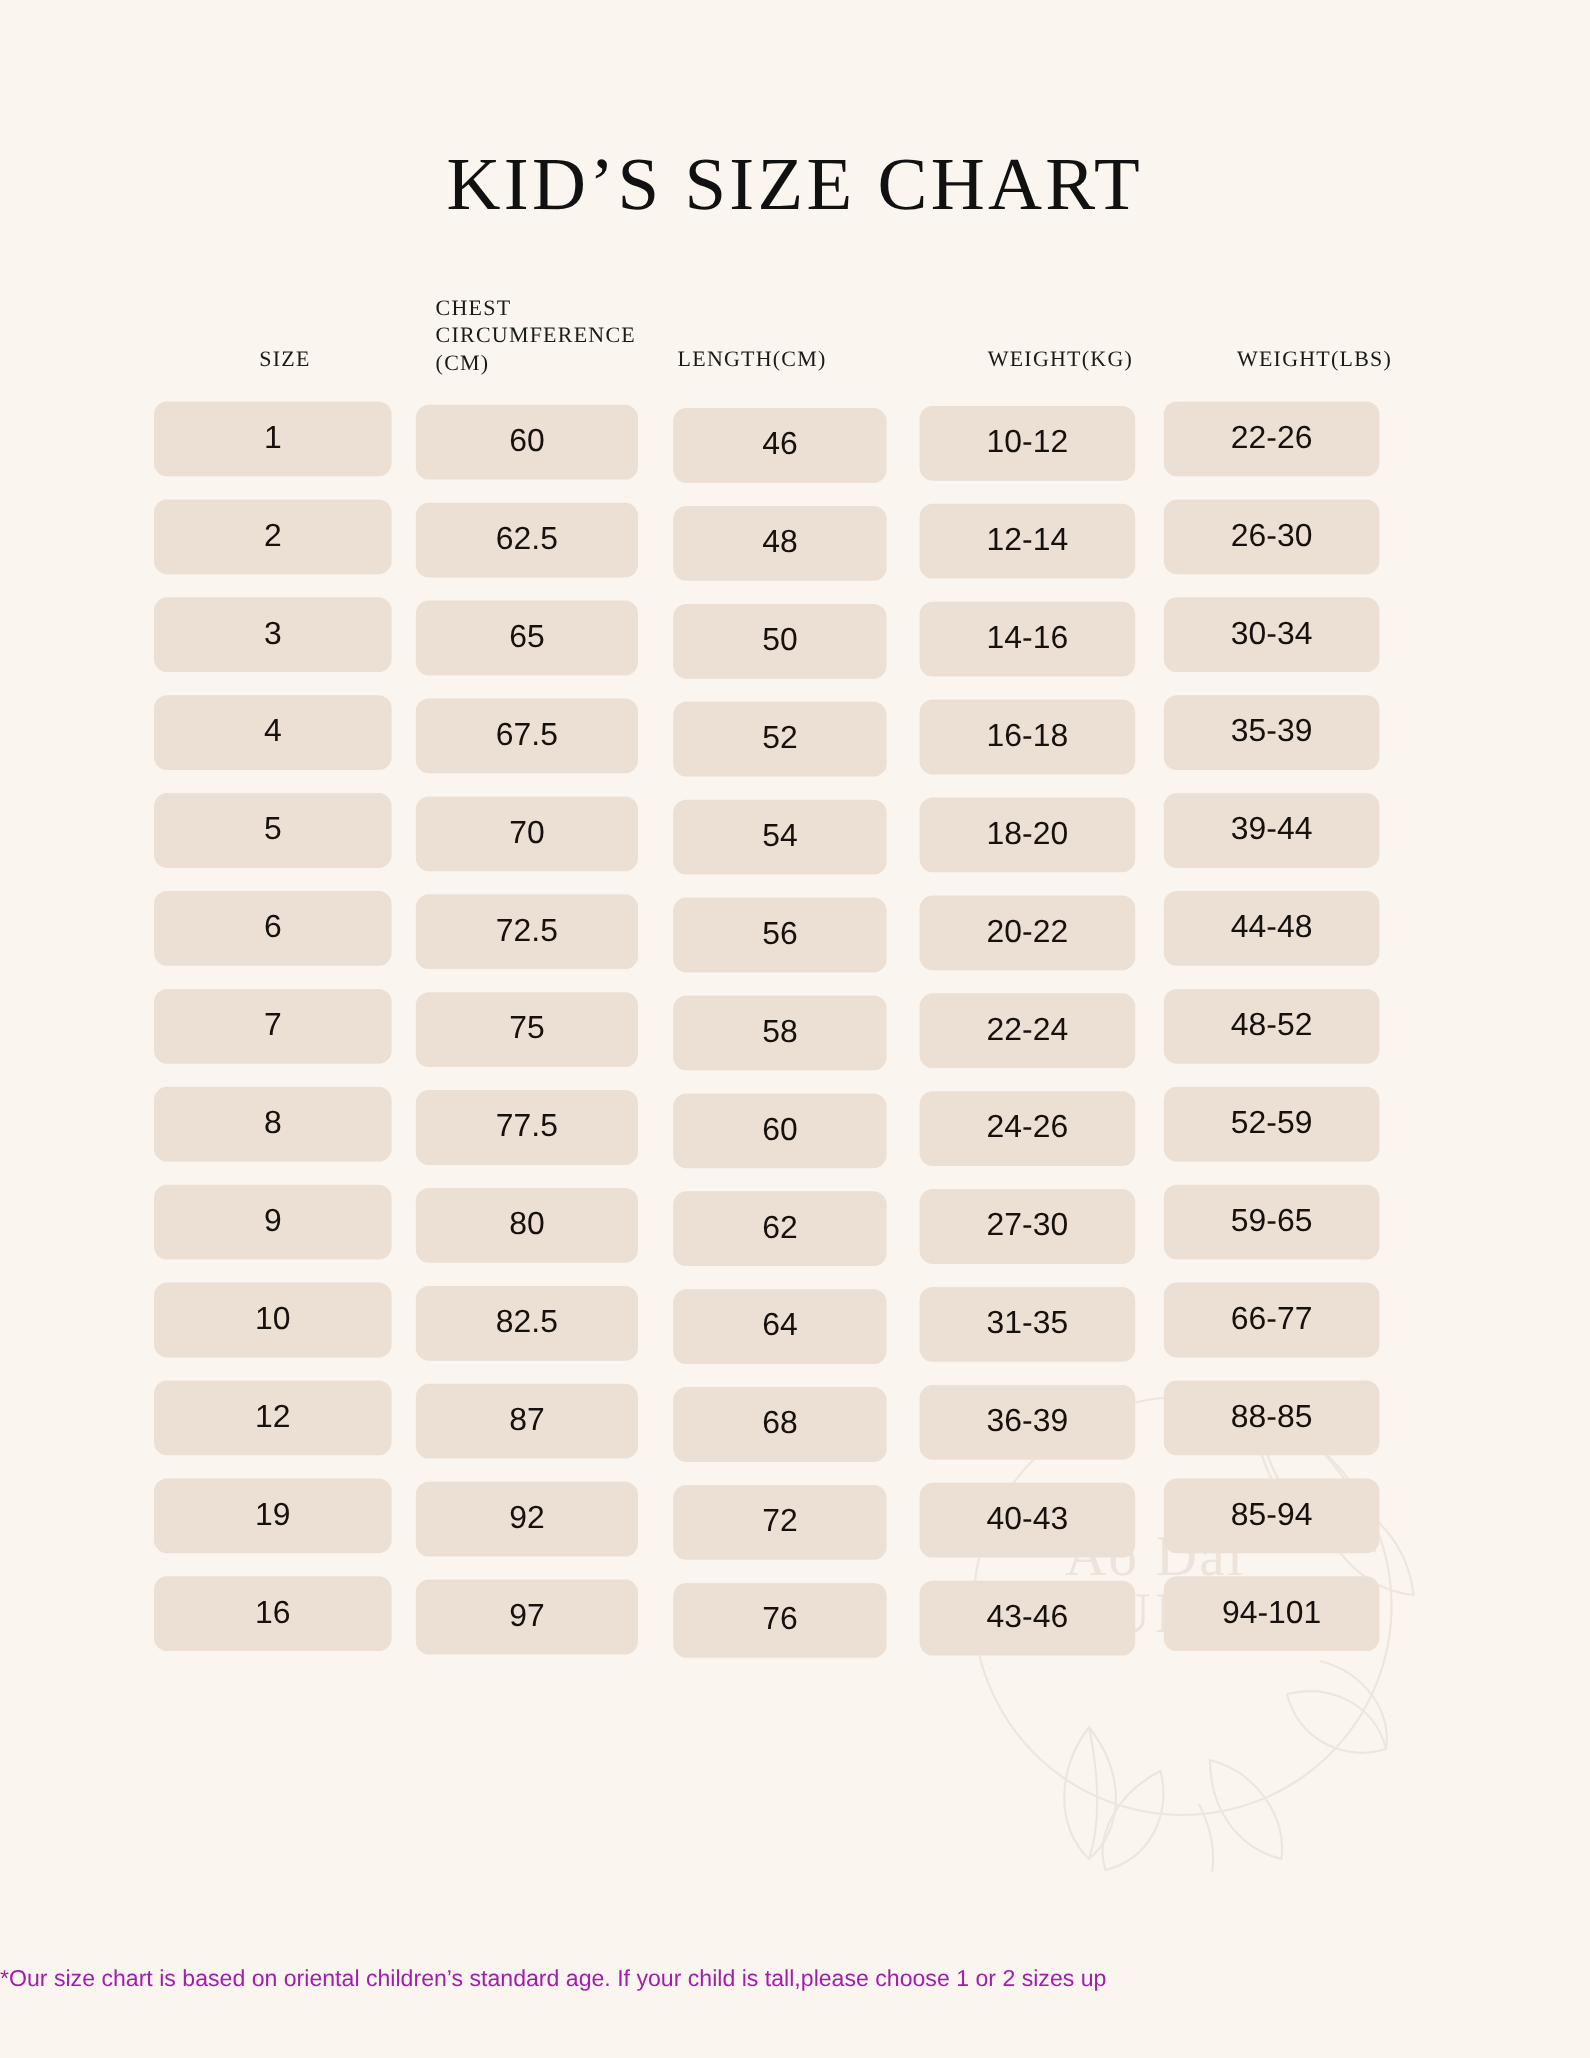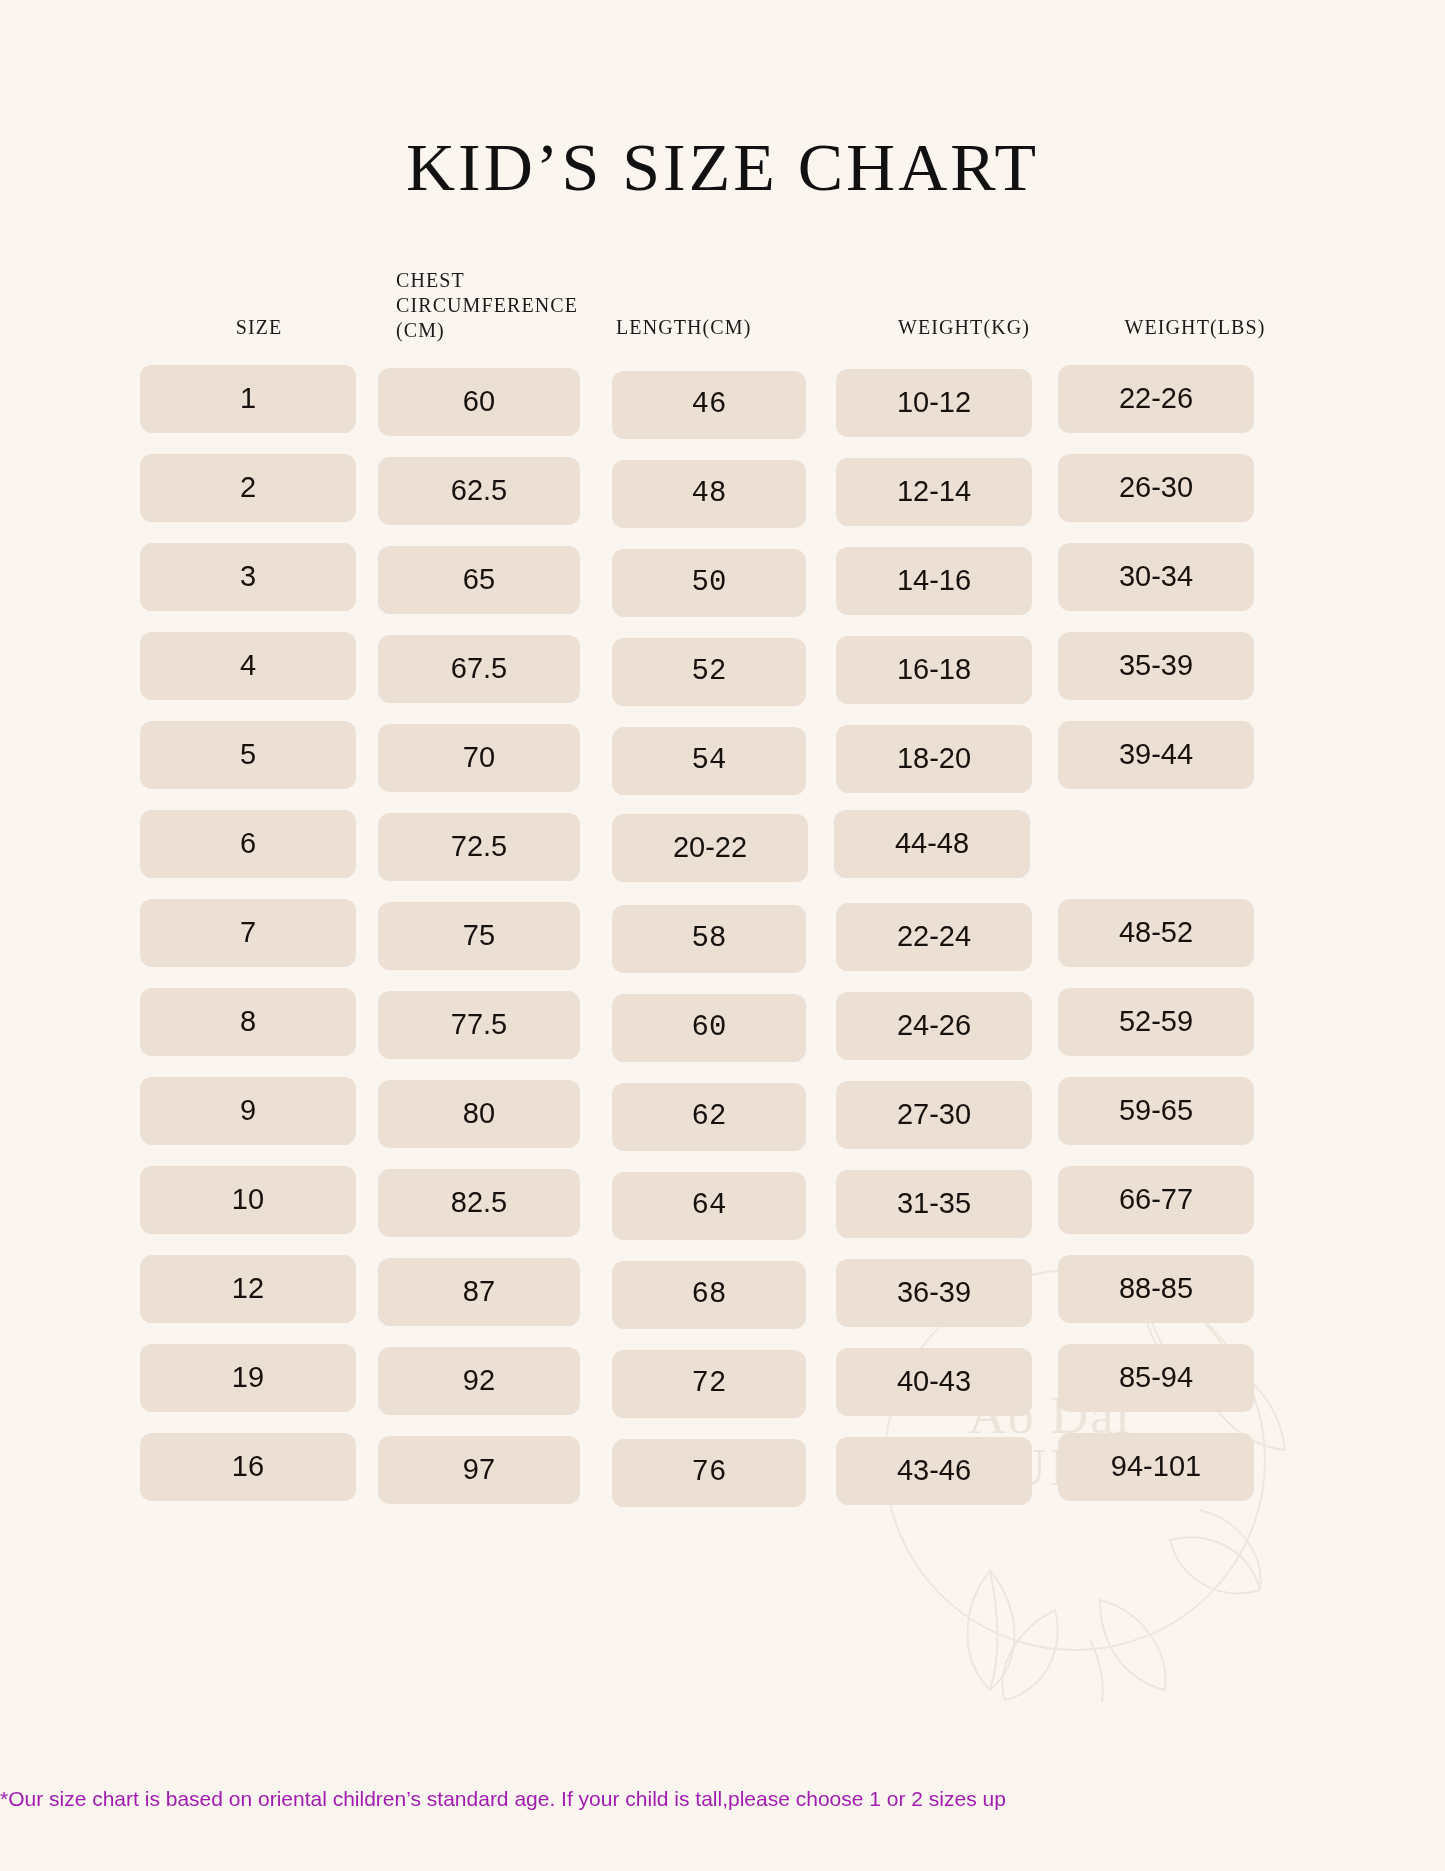--- a/index.html
+++ b/index.html
@@ -98,21 +98,21 @@
     border-radius: 12px;
     display: flex;
     align-items: center;
     justify-content: center;
     font-size: 29px;
     color: #16110d;
     font-family: "Liberation Sans", sans-serif;
   }
   .cell.c0 { width: 216px; margin-right: 22px; }
   .cell.c1 { width: 202px; margin-right: 32px; }
-  .cell.c2 { width: 194px; margin-right: 30px; font-family: Liberation Mono, monospace; }
+  .cell.c2 { width: 194px; margin-right: 30px; }
   .cell.c3 { width: 196px; margin-right: 26px; }
   .cell.c4 { width: 196px; }
 
   
   .row .c1 { position: relative; top: 3px; }
   .row .c2 { position: relative; top: 6px; }
   .row .c3 { position: relative; top: 4px; }
   .row .c4 { position: relative; top: 0px; }
 
   .footnote {
@@ -205,20 +205,21 @@
       <div class="cell c0">5</div>
       <div class="cell c1">70</div>
       <div class="cell c2">54</div>
       <div class="cell c3">18-20</div>
       <div class="cell c4">39-44</div>
     </div>
 
     <div class="row">
       <div class="cell c0">6</div>
       <div class="cell c1">72.5</div>
+      <div class="cell c2">56</div>
       <div class="cell c3">20-22</div>
       <div class="cell c4">44-48</div>
     </div>
 
     <div class="row">
       <div class="cell c0">7</div>
       <div class="cell c1">75</div>
       <div class="cell c2">58</div>
       <div class="cell c3">22-24</div>
       <div class="cell c4">48-52</div>

